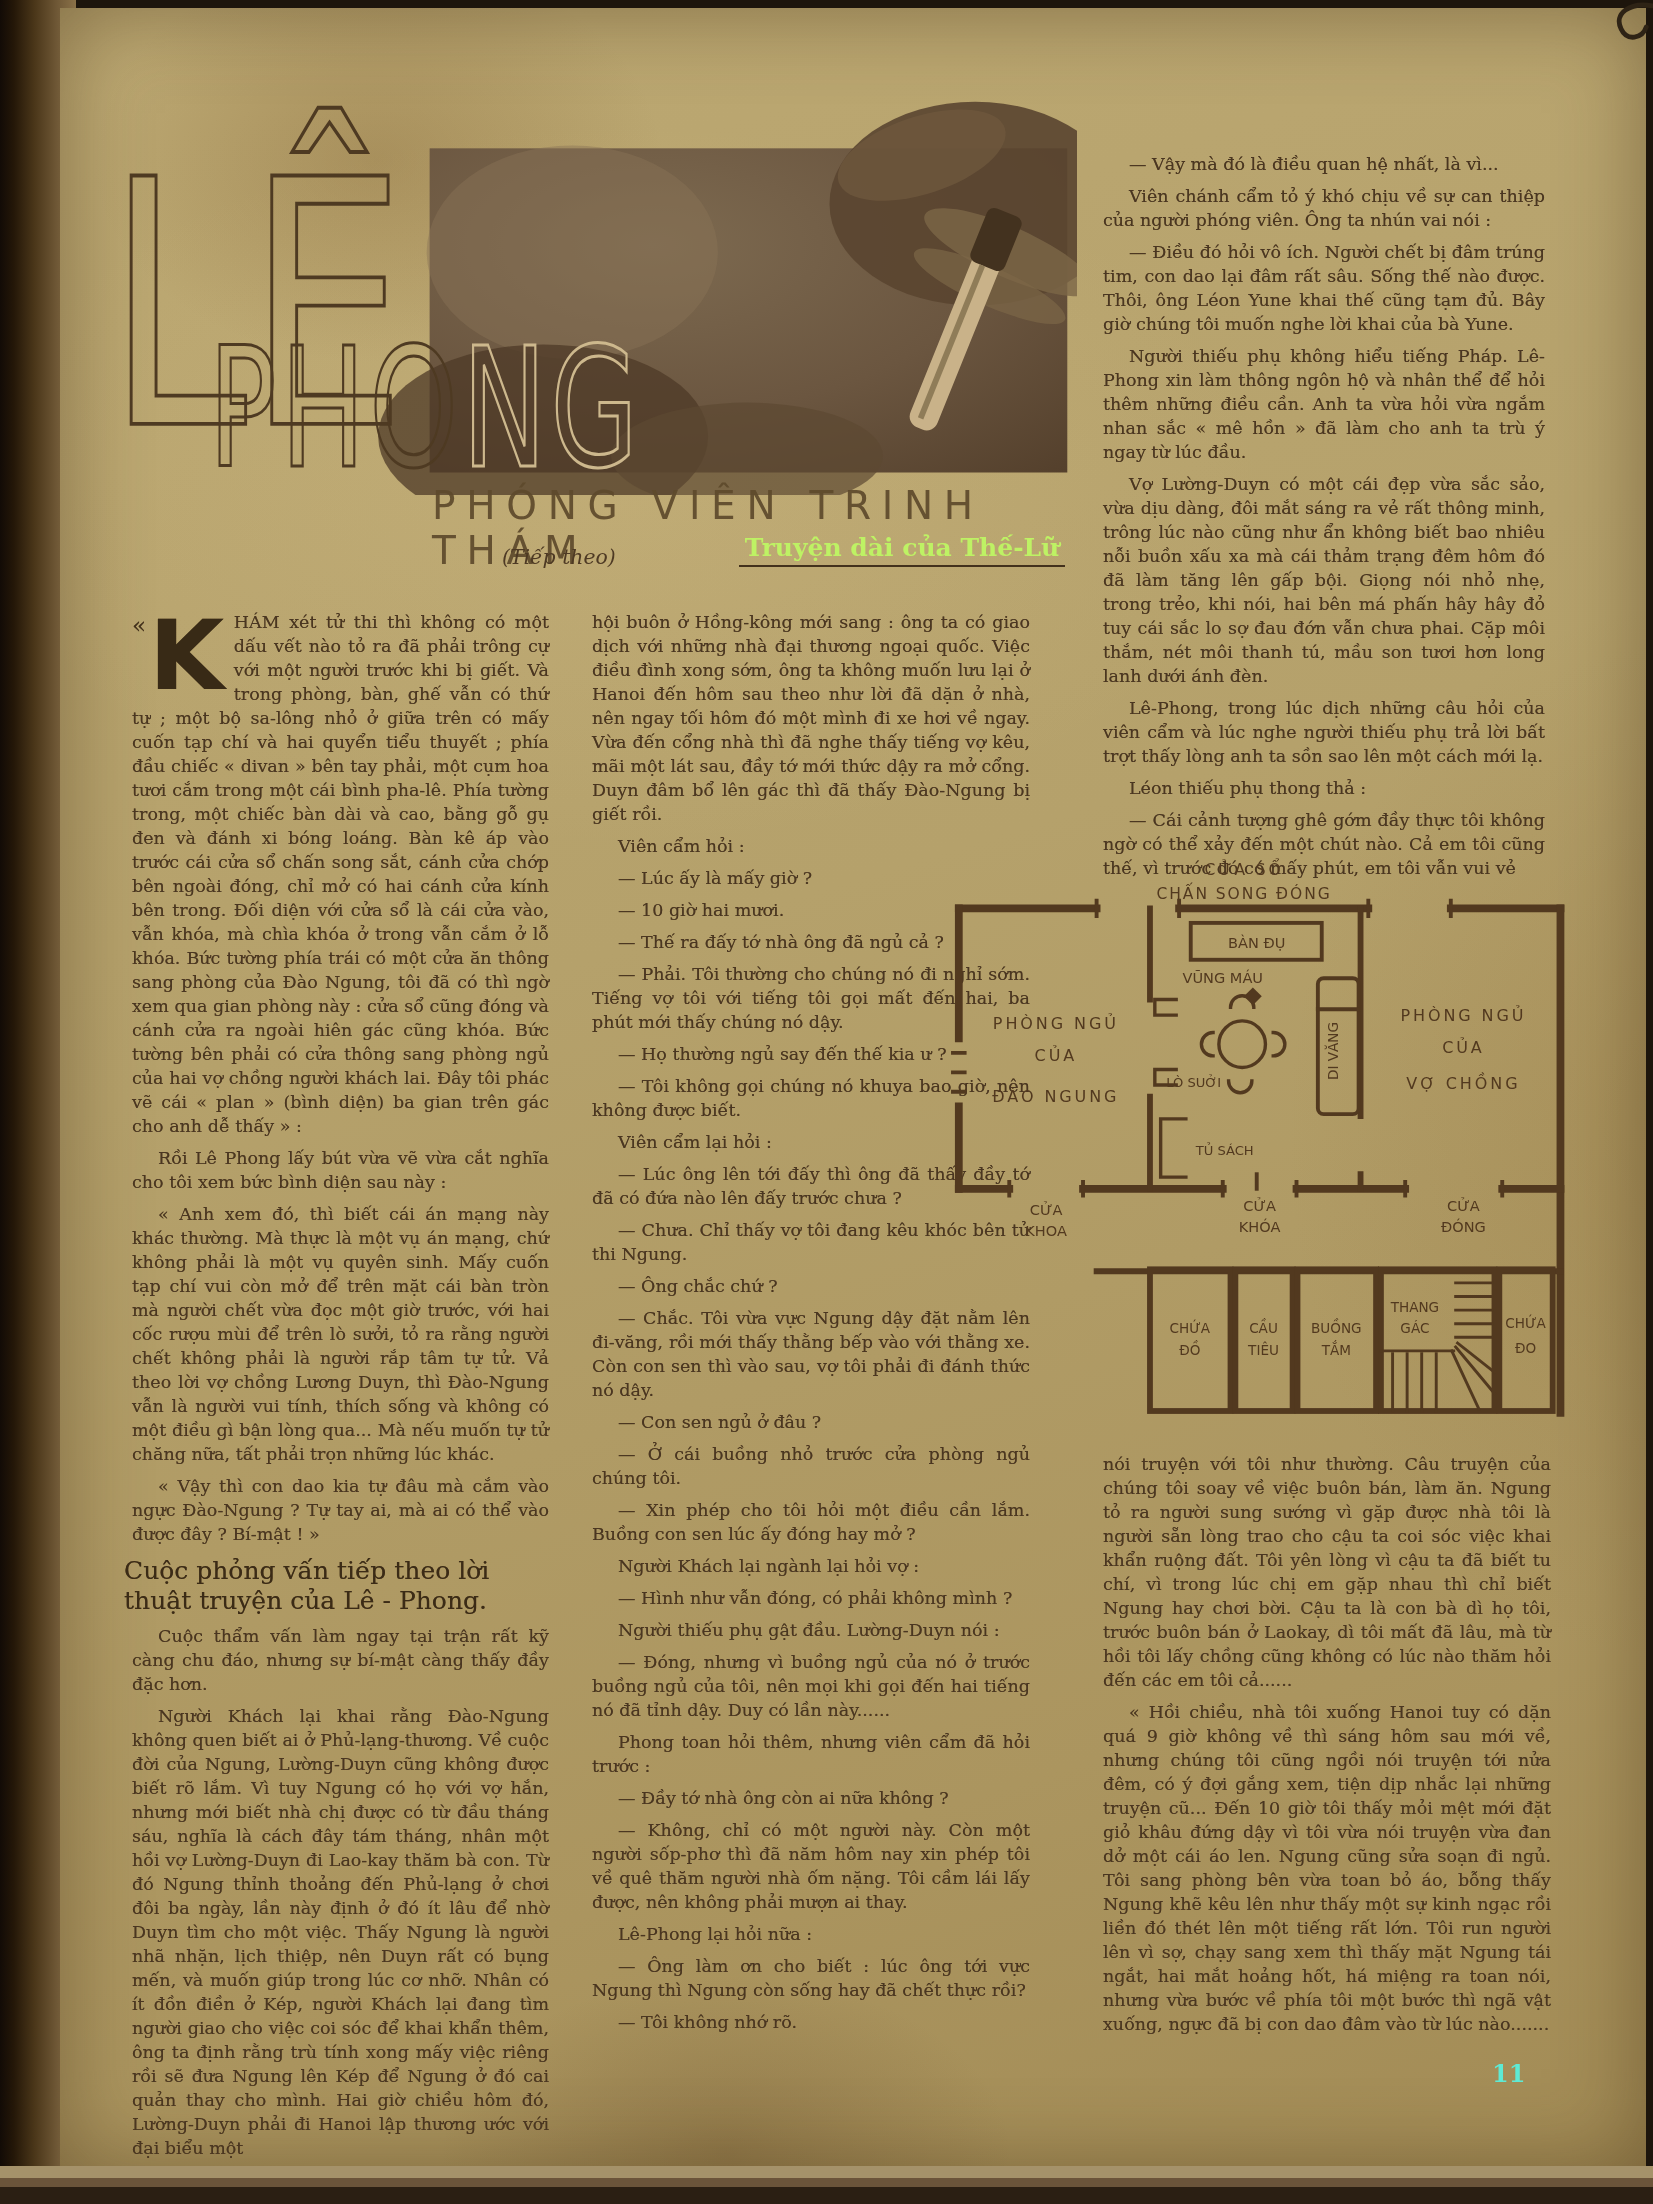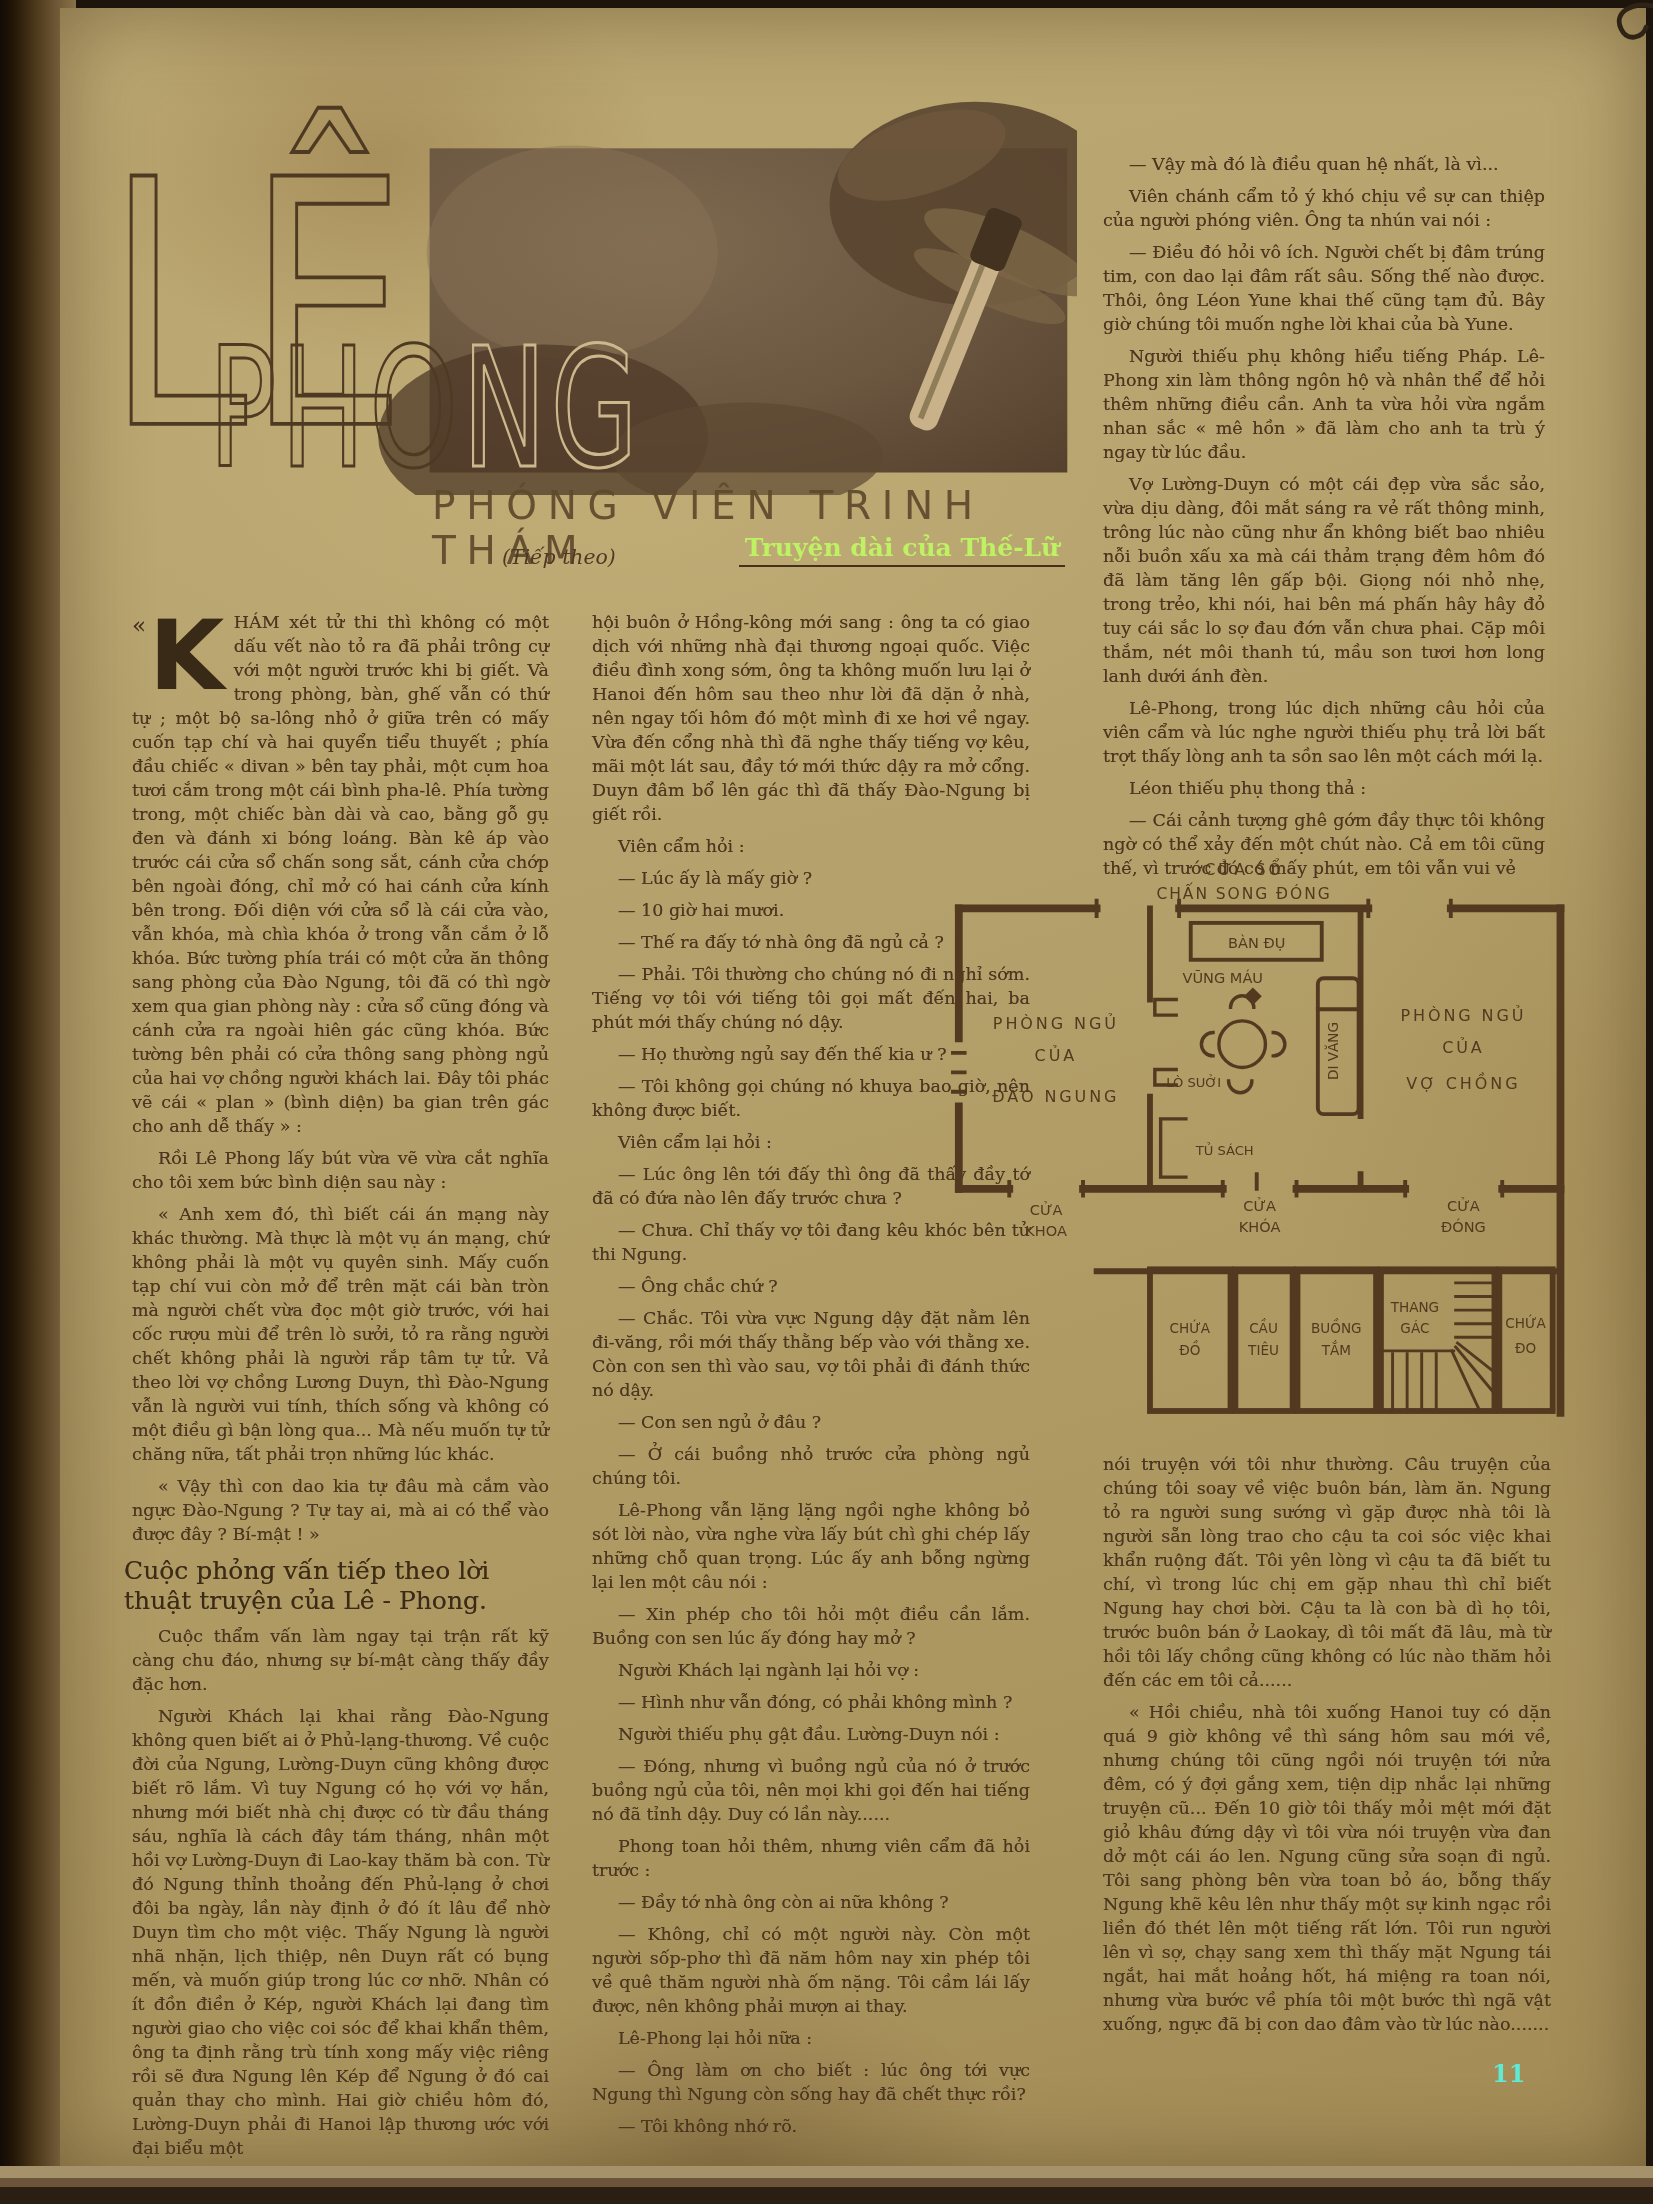--- a/index.html
+++ b/index.html
@@ -122,21 +122,20 @@
       <p>— Phải. Tôi thường cho chúng nó đi nghỉ sớm. Tiếng vợ tôi với tiếng tôi gọi mất đến hai, ba phút mới thấy chúng nó dậy.</p>
       <p>— Họ thường ngủ say đến thế kia ư ?</p>
       <p>— Tôi không gọi chúng nó khuya bao giờ, nên không được biết.</p>
       <p>Viên cẩm lại hỏi :</p>
       <p>— Lúc ông lên tới đấy thì ông đã thấy đầy tớ đã có đứa nào lên đấy trước chưa ?</p>
       <p>— Chưa. Chỉ thấy vợ tôi đang kêu khóc bên tử thi Ngung.</p>
       <p>— Ông chắc chứ ?</p>
       <p>— Chắc. Tôi vừa vực Ngung dậy đặt nằm lên đi-văng, rồi mới thấy thằng bếp vào với thằng xe. Còn con sen thì vào sau, vợ tôi phải đi đánh thức nó dậy.</p>
       <p>— Con sen ngủ ở đâu ?</p>
       <p>— Ở cái buồng nhỏ trước cửa phòng ngủ chúng tôi.</p>
-      <p>Lê-Phong vẫn lặng lặng ngồi nghe không bỏ sót lời nào, vừa nghe vừa lấy bút chì ghi chép lấy những chỗ quan trọng. Lúc ấy anh bỗng ngừng lại len một câu nói :</p>
       <p>— Xin phép cho tôi hỏi một điều cần lắm. Buồng con sen lúc ấy đóng hay mở ?</p>
       <p>Người Khách lại ngành lại hỏi vợ :</p>
       <p>— Hình như vẫn đóng, có phải không mình ?</p>
       <p>Người thiếu phụ gật đầu. Lường-Duyn nói :</p>
       <p>— Đóng, nhưng vì buồng ngủ của nó ở trước buồng ngủ của tôi, nên mọi khi gọi đến hai tiếng nó đã tỉnh dậy. Duy có lần này......</p>
       <p>Phong toan hỏi thêm, nhưng viên cẩm đã hỏi trước :</p>
       <p>— Đầy tớ nhà ông còn ai nữa không ?</p>
       <p>— Không, chỉ có một người này. Còn một người sốp-phơ thì đã năm hôm nay xin phép tôi về quê thăm người nhà ốm nặng. Tôi cầm lái lấy được, nên không phải mượn ai thay.</p>
       <p>Lê-Phong lại hỏi nữa :</p>
       <p>— Ông làm ơn cho biết : lúc ông tới vực Ngung thì Ngung còn sống hay đã chết thực rồi?</p>

